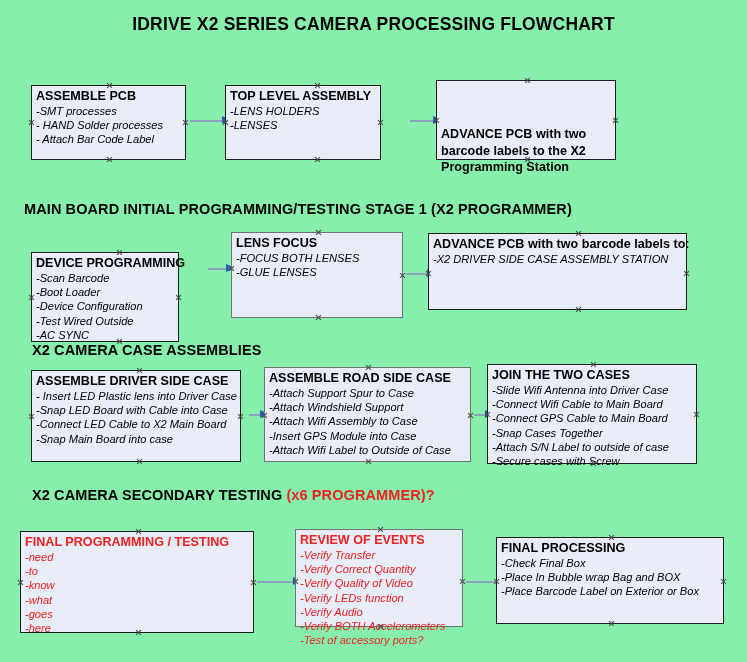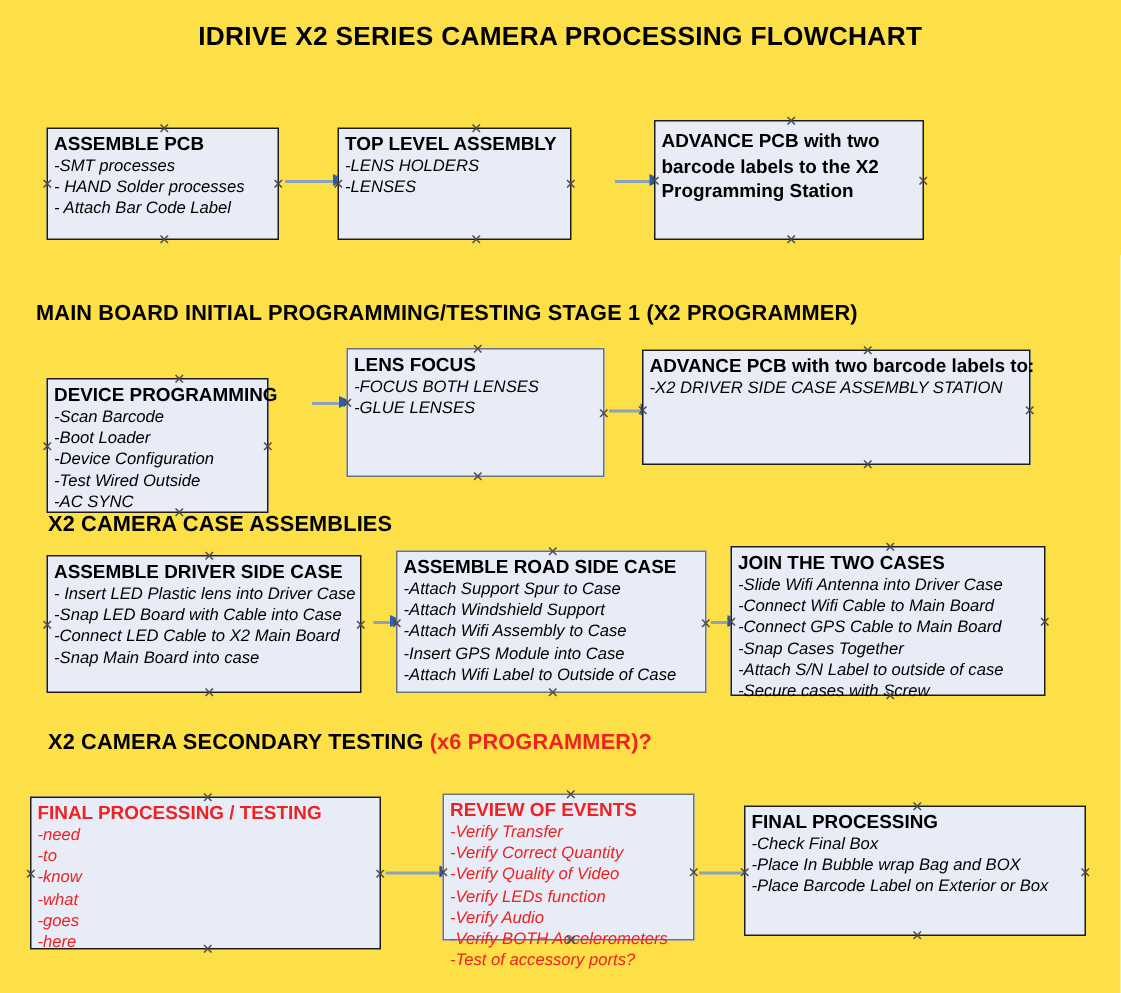--- a/index.html
+++ b/index.html
@@ -8,21 +8,21 @@
     background: #ffffff;
   }
   body {
     font-family: "Liberation Sans", sans-serif;
     color: #000000;
   }
   #canvas {
     position: relative;
     width: 747px;
     height: 662px;
-    background: #fde047;
+    background: #86efac;
     overflow: hidden;
   }
 
   
   .doc-title {
     position: absolute;
     left: 0; right: 0;
     top: 14px;
     text-align: center;
     font-size: 17.5px;
@@ -64,20 +64,21 @@
     white-space: nowrap;
     font-style: italic;
   }
   .node.red .node-title,
   .node.red .node-line { color: #ee2222; }
 
   
   .node-title.block {
     white-space: normal;
     line-height: 16.5px;
+    margin-top: 40px;
   }
 
   
   .handle {
     position: absolute;
     width: 7px;
     height: 7px;
     pointer-events: none;
   }
   .handle::before, .handle::after {
@@ -233,21 +234,21 @@
     <span class="handle" style="left:102px; bottom:-4px;"></span>
     <span class="handle" style="left:-4px; top:46px;"></span>
     <span class="handle" style="right:-4px; top:46px;"></span>
   </div>
 
   <div class="section-head" style="left:32px; top:487px;">
     <span>X2 CAMERA SECONDARY TESTING </span><span class="accent">(x6 PROGRAMMER)?</span>
   </div>
 
   <div class="node red" style="left:20px; top:531px; width:234px; height:102px;">
-    <div class="node-title">FINAL PROCESSING / TESTING</div>
+    <div class="node-title">FINAL PROGRAMMING / TESTING</div>
     <div class="node-line">-need</div>
     <div class="node-line">-to</div>
     <div class="node-line">-know</div>
     <div class="node-line">-what</div>
     <div class="node-line">-goes</div>
     <div class="node-line">-here</div>
     <span class="handle" style="left:114px; top:-4px;"></span>
     <span class="handle" style="left:114px; bottom:-4px;"></span>
     <span class="handle" style="left:-4px; top:47px;"></span>
     <span class="handle" style="right:-4px; top:47px;"></span>

